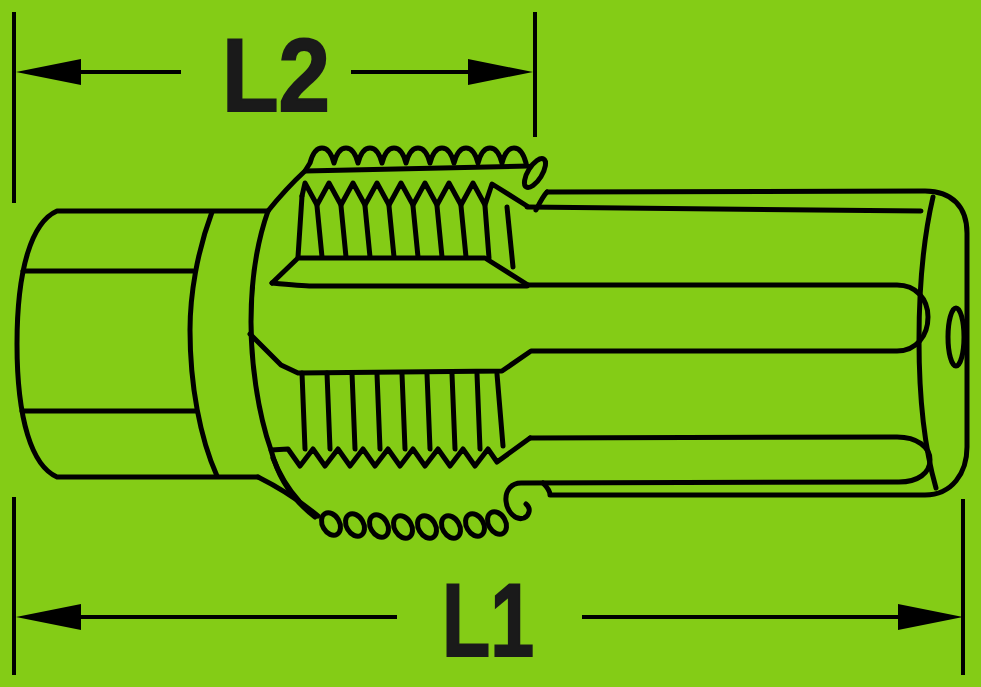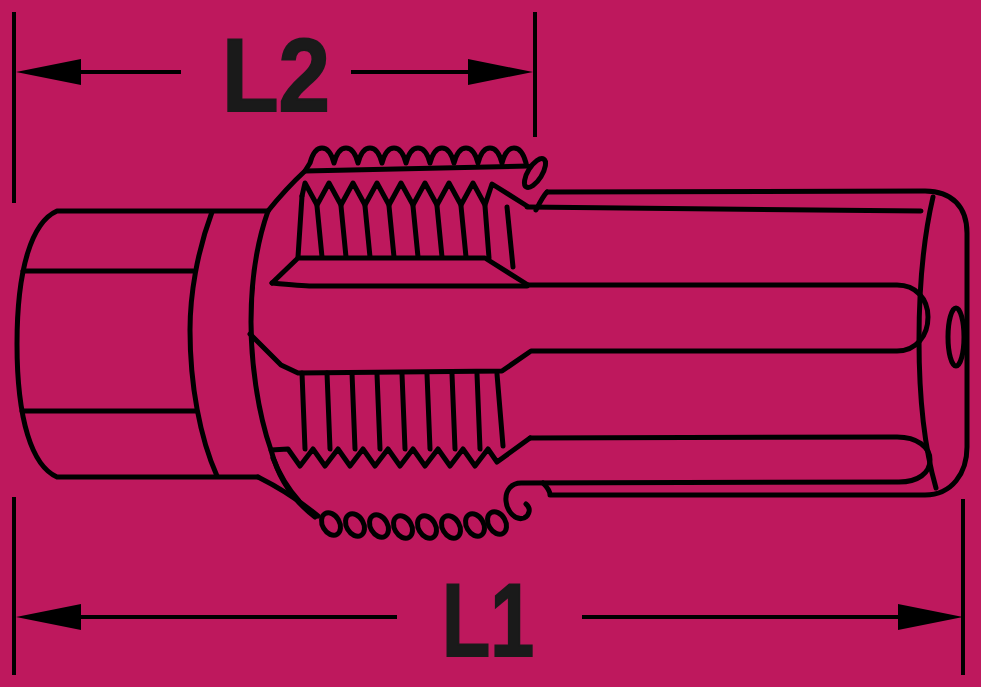--- a/index.html
+++ b/index.html
@@ -1,17 +1,17 @@
 <!DOCTYPE html>
 <html><head>
 <meta charset="utf-8">
 <title>Technical Drawing</title>
 <style>
   html,body{margin:0;padding:0;background:#ffffff;}
-  .canvas{position:relative;width:981px;height:687px;background:#be185d;overflow:hidden;
+  .canvas{position:relative;width:981px;height:687px;background:#84cc16;overflow:hidden;
           font-family:"Liberation Sans", sans-serif;}
   svg{display:block}
   .outline{fill:none;stroke:#000000;stroke-width:5;stroke-linecap:round;stroke-linejoin:round;}
   .dim{fill:none;stroke:#000000;stroke-width:4;stroke-linecap:butt;}
   .arrow{fill:#000000;stroke:none;}
   .dimtext{fill:#1a1a1a;stroke:#1a1a1a;stroke-width:2;font-weight:bold;font-size:103px;
            font-family:"Liberation Sans", sans-serif;}
 </style>
 </head>
 <body>

